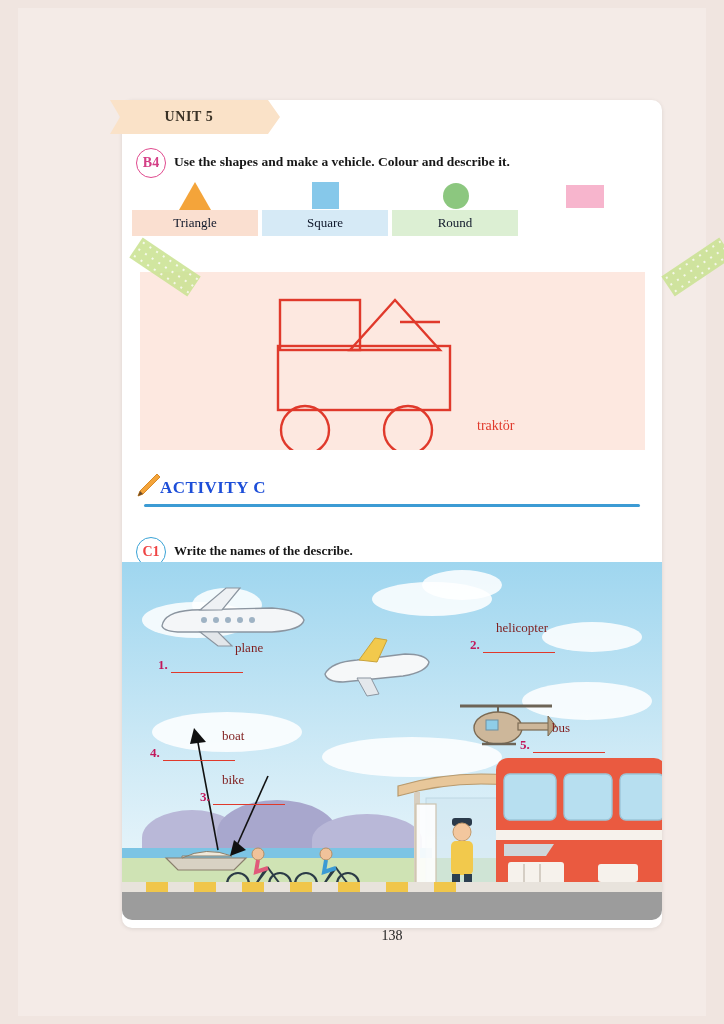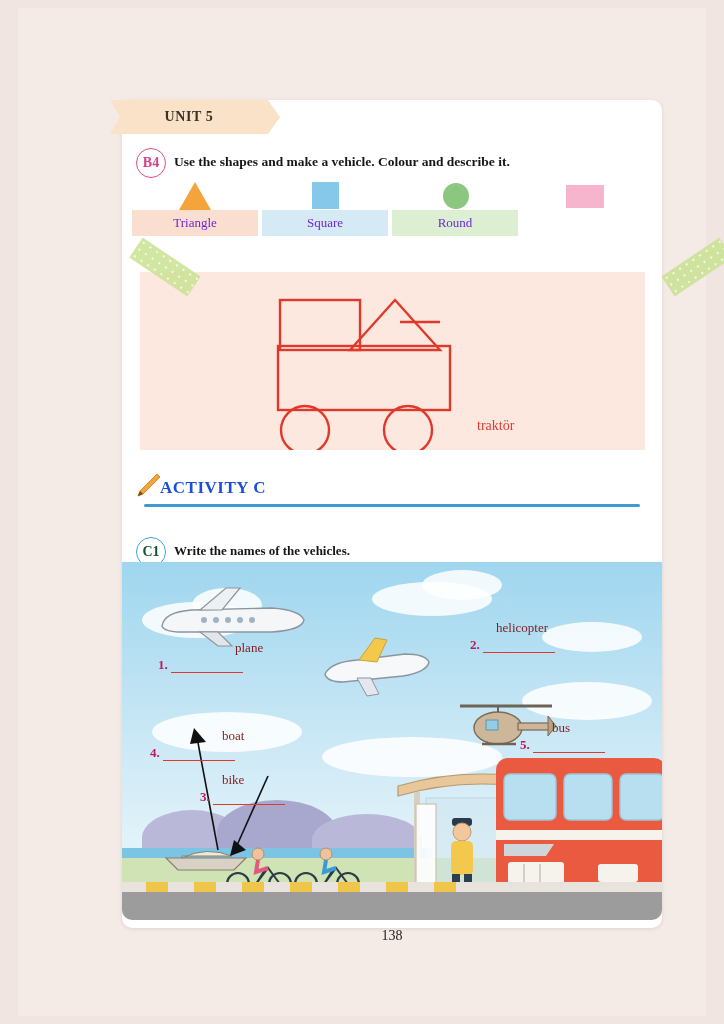--- a/index.html
+++ b/index.html
@@ -65,21 +65,21 @@
     border: 1.6px solid #e04a8e;
     color: #d43f86;
     font-weight: bold;
     font-size: 14px;
     text-align: center;
     line-height: 27px;
     font-family: Liberation Serif, serif;
     background: #fff;
   }
   #b4-badge { left: 14px; top: 48px; }
-  #c1-badge { left: 14px; top: 437px; border-color: #3aa3d6; color: #14532d; text-align: center; }
+  #c1-badge { left: 14px; top: 437px; border-color: #3aa3d6; color: #ef4444; text-align: center; }
 
   .ex-instr {
     position: absolute;
     font-weight: bold;
     font-size: 13.5px;
     color: #171717;
     font-family: "Liberation Serif", serif;
   }
   #b4-instr { left: 52px; top: 54px; }
   #c1-instr { left: 52px; top: 443px; font-size: 13px; }
@@ -106,21 +106,21 @@
   }
   .shape-band {
     position: absolute;
     left: 0;
     top: 34px;
     width: 126px;
     height: 26px;
     line-height: 26px;
     text-align: center;
     font-size: 13px;
-    color: #6d28d9;
+    color: #0f172a;
     font-family: "Liberation Serif", serif;
   }
   .tri {
     position: absolute;
     left: 47px;
     top: 6px;
     width: 0; height: 0;
     border-left: 16px solid transparent;
     border-right: 16px solid transparent;
     border-bottom: 28px solid #f4a43a;
@@ -350,21 +350,21 @@
     <div class="drawing-label">traktör</div>
 
     <svg class="pencil" viewBox="0 0 26 26">
       <polygon points="2,24 7,22 24,5 21,2 4,19" fill="#f4a43a" stroke="#d98a26" stroke-width="1"></polygon>
       <polygon points="2,24 4,19 7,22" fill="#6b4b2a"></polygon>
     </svg>
     <div class="activity-title">ACTIVITY C</div>
     <div class="activity-rule"></div>
 
     <div class="ex-badge" id="c1-badge">C1</div>
-    <div class="ex-instr" id="c1-instr">Write the names of the vehicles.</div>
+    <div class="ex-instr" id="c1-instr">Write the names of the describe.</div>
 
     <div class="scene">
       <div class="sky"></div>
 
       <div class="cloud" style="left:20px; top:40px; width:110px; height:36px;"></div>
       <div class="cloud" style="left:70px; top:26px; width:70px; height:34px;"></div>
       <div class="cloud" style="left:250px; top:20px; width:120px; height:34px;"></div>
       <div class="cloud" style="left:300px; top:8px; width:80px; height:30px;"></div>
       <div class="cloud" style="left:400px; top:120px; width:130px; height:38px;"></div>
       <div class="cloud" style="left:30px; top:150px; width:150px; height:40px;"></div>

